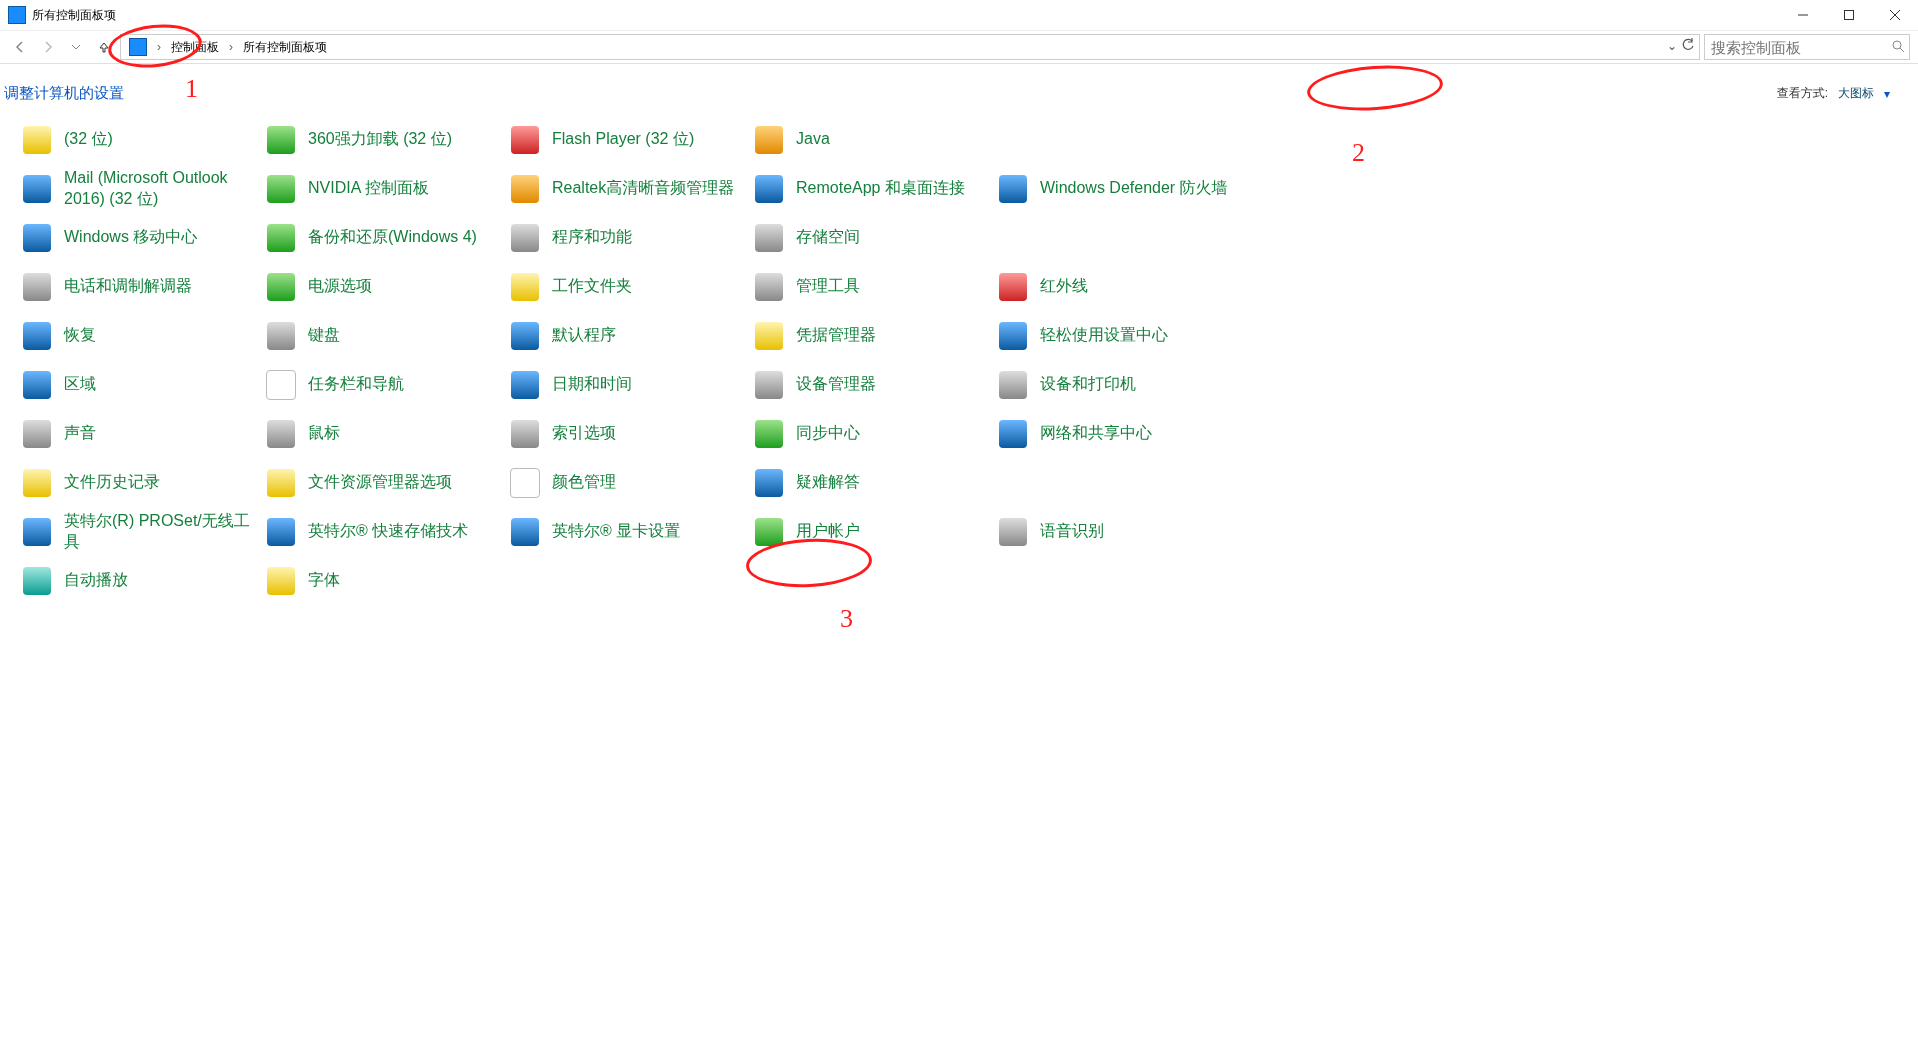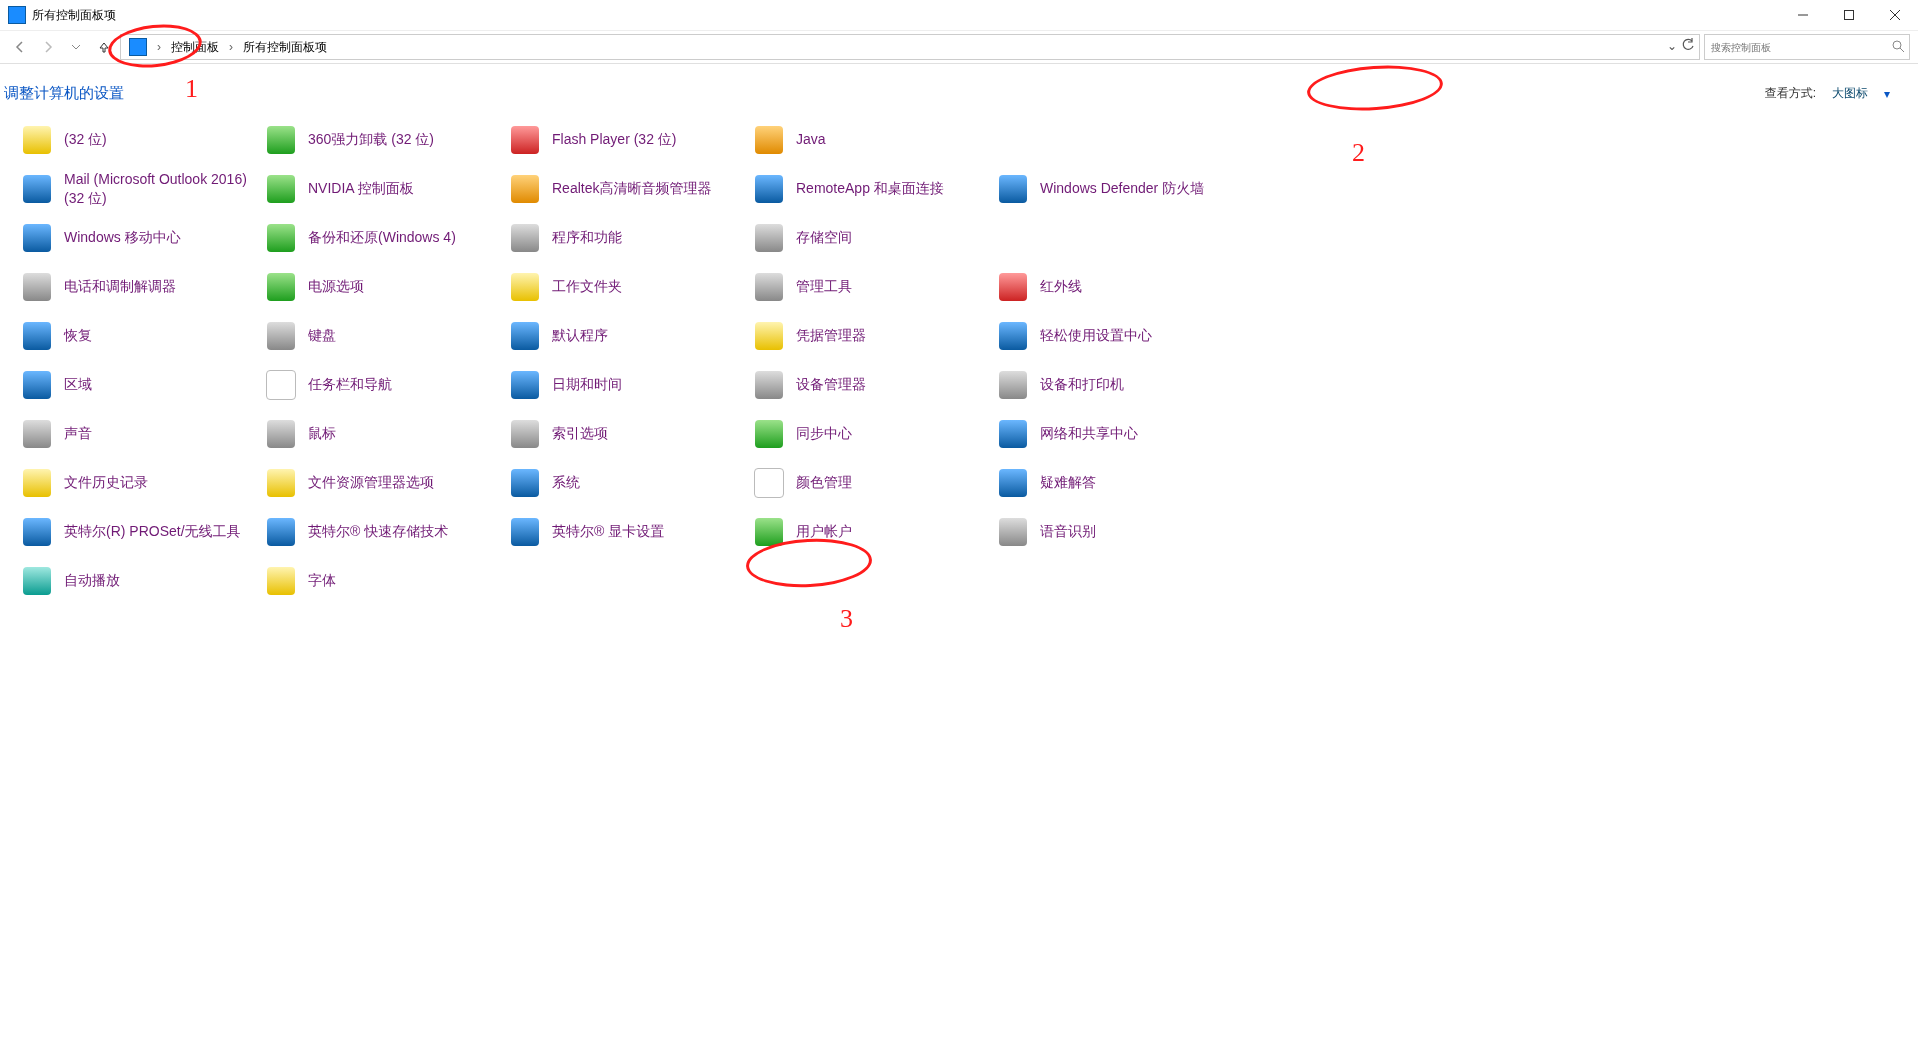--- a/index.html
+++ b/index.html
@@ -10,31 +10,31 @@
 .navbar{height:32px;display:flex;align-items:center;padding:0 8px;gap:4px;border-bottom:1px solid #e0e0e0;background:#fff}
 .navbtn{width:24px;height:24px;display:flex;align-items:center;justify-content:center;color:#888;border-radius:2px}
 .navbtn.on{color:#333}
 .crumb-ico{width:16px;height:16px;background:#1a8cff;border:1px solid #0a5aa0;display:inline-block;margin:0 4px}
 .crumbs{flex:1;display:flex;align-items:center;height:24px;border:1px solid #ccc;padding:0 4px;font-size:12px;gap:2px;position:relative}
 .crumbs .sep{color:#666;padding:0 4px}
 .crumb{padding:2px 4px}
 .crumbs .dd{position:absolute;right:22px;top:4px;color:#555}
 .crumbs .rf{position:absolute;right:4px;top:3px;color:#555}
 .search{width:196px;height:24px;border:1px solid #ccc;display:flex;align-items:center;padding:0 4px;color:#888;position:relative}
-.search input{border:none;outline:none;width:100%;font-size:10px;color:#333;background:transparent}
+.search input{border:none;outline:none;width:100%;font-size:15px;color:#333;background:transparent}
 .search .sico{position:absolute;right:4px;top:4px;color:#888}
 .header{display:flex;justify-content:space-between;align-items:center;padding:20px 28px 8px 4px}
 .header .h1{color:#0b57c4;font-size:15px}
-.header .view{font-size:12px;color:#333;display:flex;align-items:center;gap:16px}
+.header .view{font-size:12px;color:#333;display:flex;align-items:center;gap:10px}
 .header .view .val{color:#0c4a6e}
 .grid{padding:4px 0 0 20px}
 .row{display:flex}
 .cell{width:244px;min-height:49px;display:flex;align-items:center;gap:10px;padding:0 6px 0 0;box-sizing:border-box}
 .cell .cico{width:34px;height:34px;flex-shrink:0;display:flex;align-items:center;justify-content:center;border-radius:4px}
-.cell .lbl{color:#701a75;font-size:14px;line-height:1.3;word-break:break-word;max-width:190px}
+.cell .lbl{color:#15803d;font-size:16px;line-height:1.3;word-break:break-word;max-width:190px}
 
 .ann{position:absolute;pointer-events:none}
 .ann.red{color:#ff1c1c;font-family:"Times New Roman",serif;font-size:26px}
 .circle{position:absolute;border:3px solid #ff1c1c;border-radius:50%;pointer-events:none}
 
 .i-bx{width:28px;height:28px;border-radius:4px}
 .c-blue{background:linear-gradient(#6bb7ff,#0a5aa0)}
 .c-green{background:linear-gradient(#9be28a,#1e9e1e)}
 .c-orange{background:linear-gradient(#ffd27a,#e08a00)}
 .c-red{background:linear-gradient(#ff9a9a,#c22)}
@@ -344,26 +344,20 @@
         <div class="lbl">文件历史记录</div>
       </div>
       <div class="cell">
         <div class="cico">
           <div class="i-bx c-yellow"></div>
         </div>
         <div class="lbl">文件资源管理器选项</div>
       </div>
       <div class="cell">
         <div class="cico">
-          <div class="i-bx c-blue"></div>
-        </div>
-        <div class="lbl">系统</div>
-      </div>
-      <div class="cell">
-        <div class="cico">
           <div class="i-bx c-white"></div>
         </div>
         <div class="lbl">颜色管理</div>
       </div>
       <div class="cell">
         <div class="cico">
           <div class="i-bx c-blue"></div>
         </div>
         <div class="lbl">疑难解答</div>
       </div>

